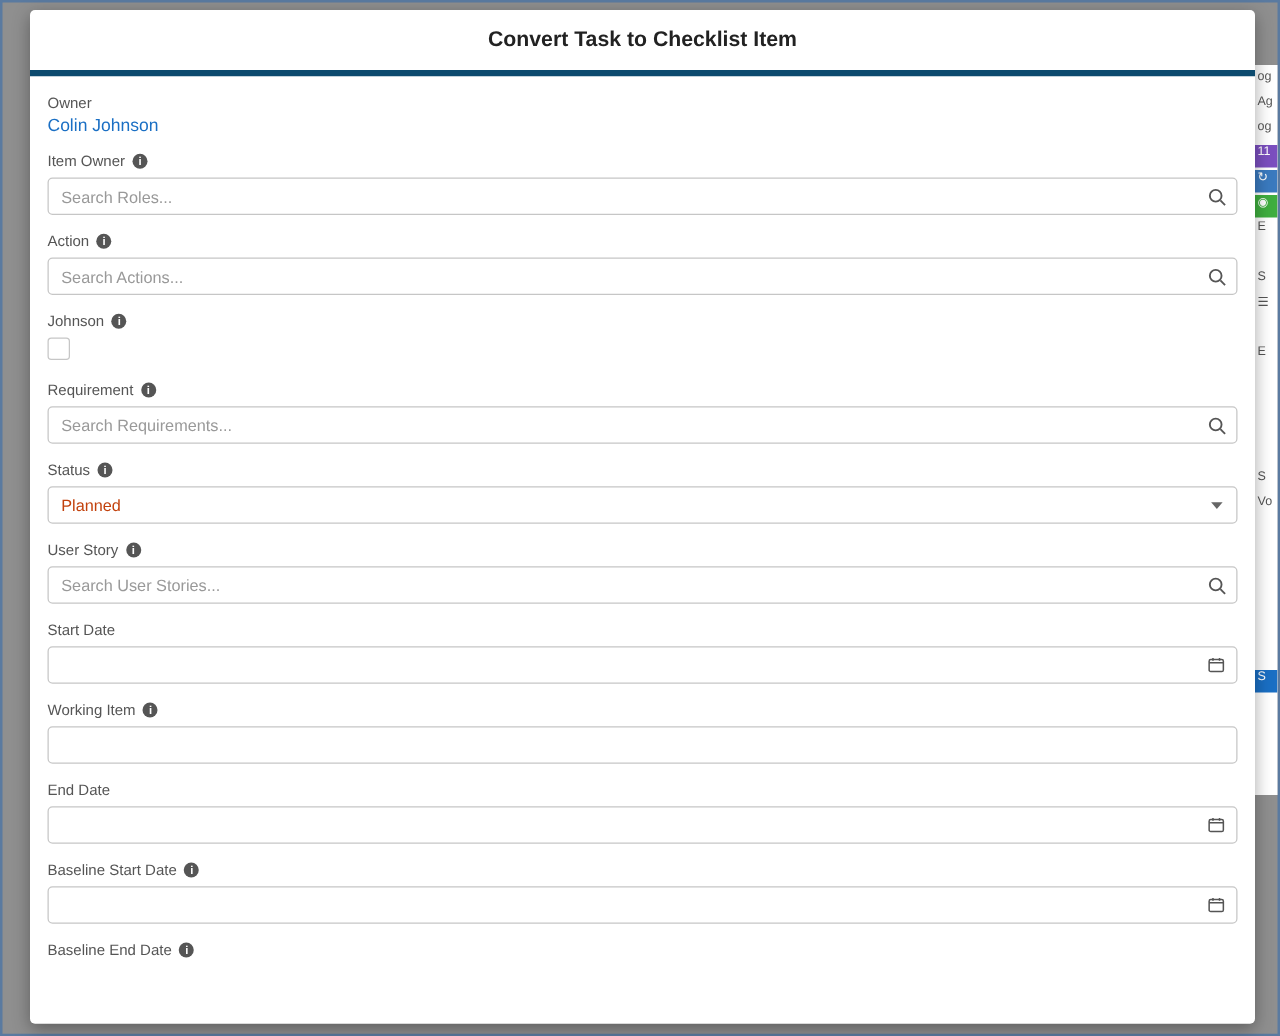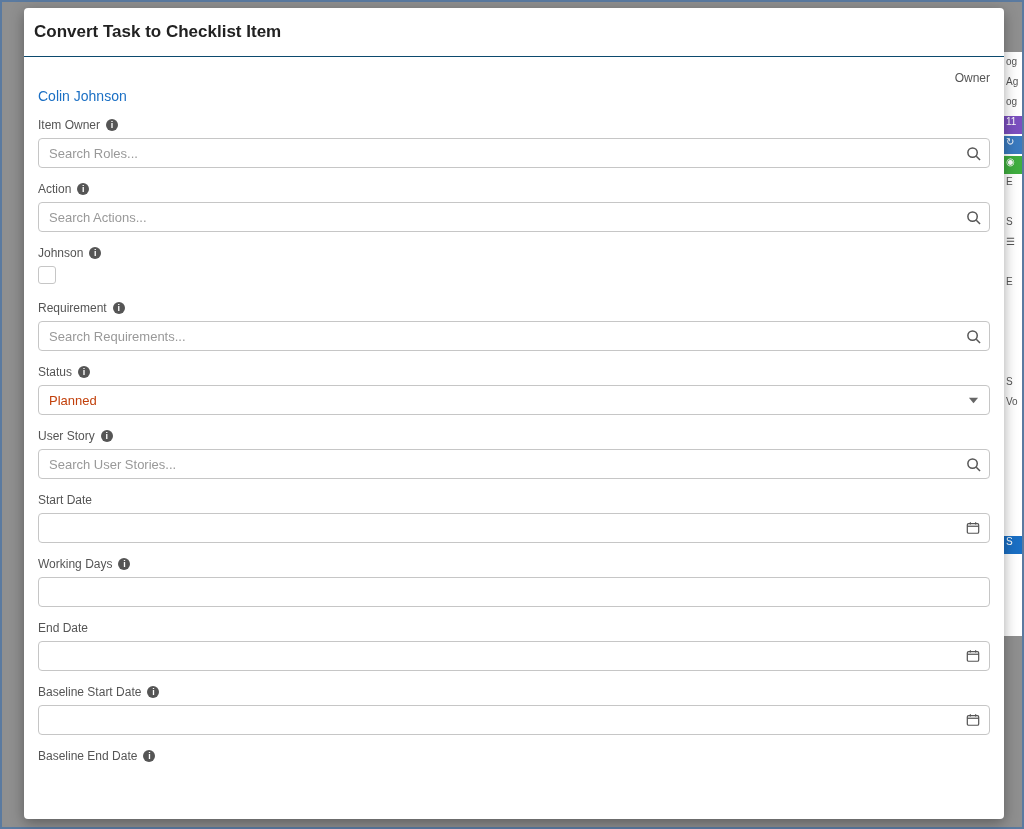--- a/index.html
+++ b/index.html
@@ -42,22 +42,23 @@
     right: 18px;
     bottom: 8px;
     background: #fff;
     border-radius: 4px;
     box-shadow: 0 4px 14px rgba(0,0,0,0.35);
     display: flex;
     flex-direction: column;
     overflow: hidden;
   }
   .modal-header {
+    text-align: center;
     padding: 14px 10px 14px;
-    border-bottom: 1px solid #0c4a6e;
+    border-bottom: 5px solid #0c4a6e;
   }
   .modal-header h1 {
     font-size: 17px;
     font-weight: 600;
     color: #222;
   }
   .modal-body {
     flex: 1;
     overflow-y: auto;
     padding: 14px 14px 10px 14px;
@@ -128,21 +129,21 @@
   }
   .checkbox {
     width: 18px;
     height: 18px;
     border: 1px solid #c6c6c6;
     border-radius: 3px;
     background: #fff;
     display: inline-block;
     cursor: pointer;
   }
-  .owner-block .field-label { margin-bottom: 3px; justify-content: flex-end; }
+  .owner-block .field-label { margin-bottom: 3px; }
   svg { display: block; }
 </style>
 </head>
 <body>
 
 <div class="viewport">
   <div class="bg-right">
     <span>og</span>
       <span>Ag</span>
       <span>og</span>
@@ -284,21 +285,21 @@
                 <line x1="1.5" y1="6" x2="14.5" y2="6" stroke="#555" stroke-width="1.4"></line>
                 <line x1="5" y1="1.5" x2="5" y2="4" stroke="#555" stroke-width="1.4"></line>
                 <line x1="11" y1="1.5" x2="11" y2="4" stroke="#555" stroke-width="1.4"></line>
               </svg>
           </span>
         </div>
       </div>
 
       <div class="field">
         <div class="field-label">
-          <span>Working Days</span>
+          <span>Working Item</span>
           <span class="info-icon">i</span>
         </div>
         <input class="text-input" type="text" style="">
       </div>
 
       <div class="field">
         <div class="field-label">
           <span>End Date</span>
         </div>
         <div class="date-input">

